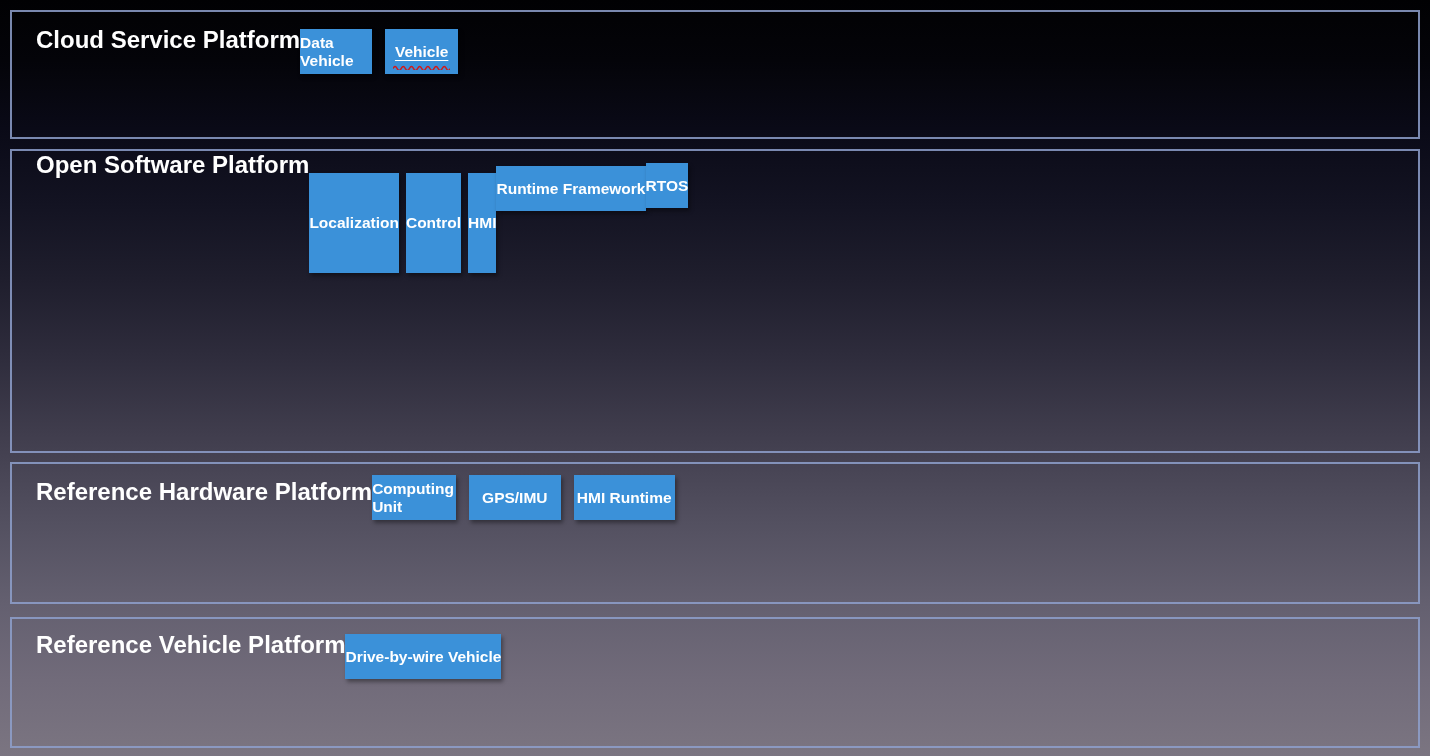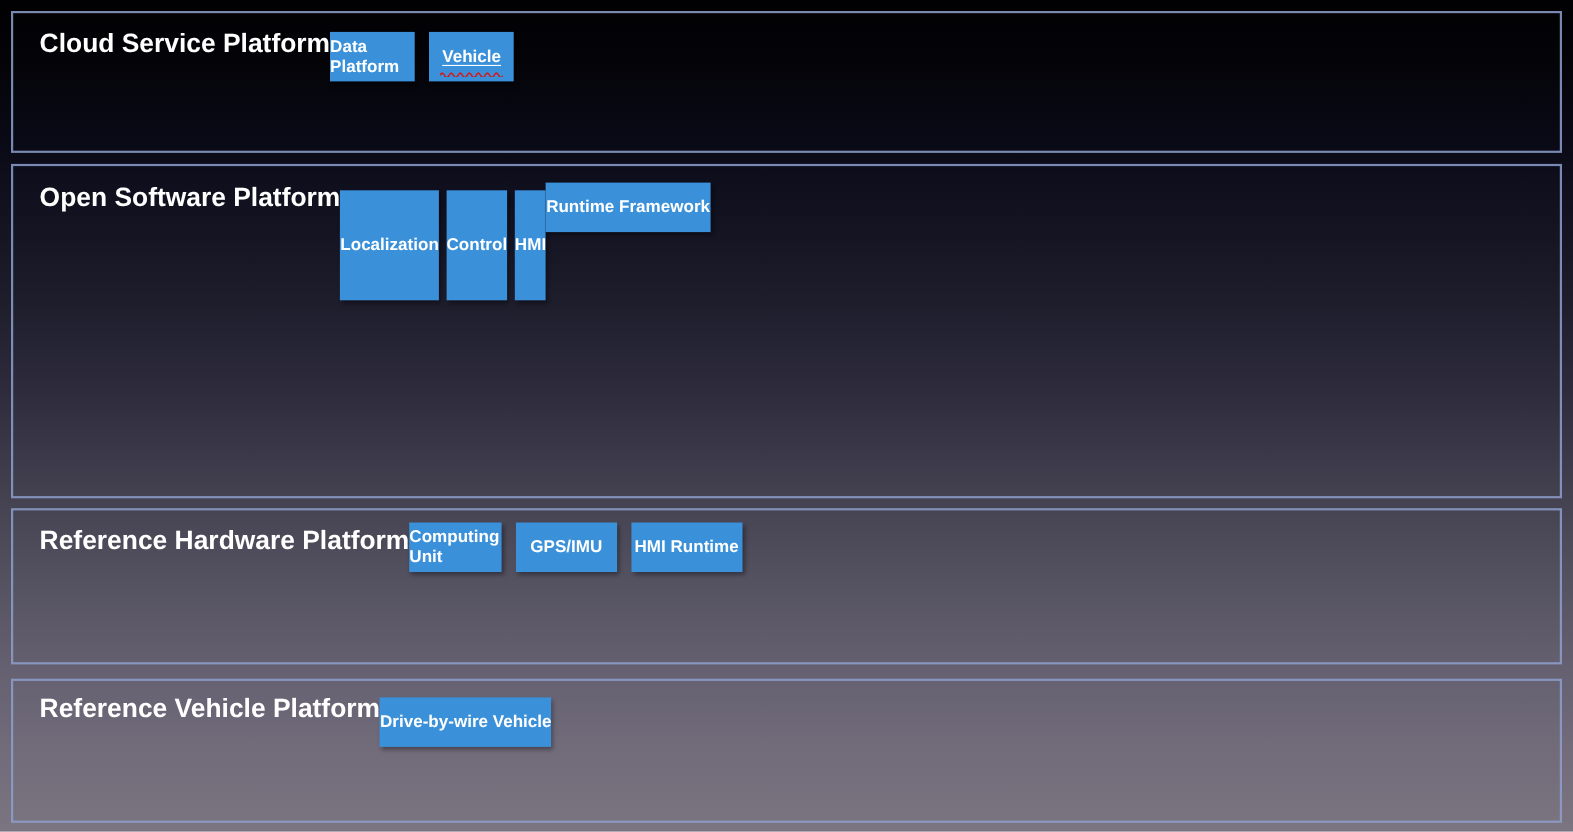--- a/index.html
+++ b/index.html
@@ -40,21 +40,21 @@
   .s4 { height: 131px; }
   .section-title {
     color: #ffffff;
     font-size: 24px;
     font-weight: bold;
     line-height: 28px;
     text-align: center;
     flex: 0 0 auto;
   }
   .s1 .section-title { margin-top: 14px; }
-  .s2 .section-title { margin-top: 15px; }
+  .s2 .section-title { }
   .s3 .section-title { margin-top: 14px; }
   .s4 .section-title { margin-top: 12px; }
   .box-row {
     display: flex;
     flex: 0 0 auto;
   }
   .s1 .box-row { margin-top: 17px; gap: 13px; }
   .s2 .box-row-main { margin-top: 22px; gap: 7px; }
   .s2 .full-row-1 { margin-top: 15px; text-align: center; }
   .s2 .full-row-2 { margin-top: 12px; }
@@ -99,21 +99,21 @@
 </style>
 </head>
 <body>
 
 <div class="page">
 
   <div class="section s1">
     <div class="section-title">Cloud Service Platform</div>
     <div class="box-row">
       <div class="box">
-        <span>Data Platform</span>
+        <span>Data Vehicle</span>
       </div>
       <div class="box">
         <span class="dueros">
           <span>Vehicle</span>
           <svg class="wave" viewBox="0 0 70 5" preserveAspectRatio="none">
             <path d="M0,3.5 Q2.5,-0.5 5,3.5 T10,3.5 T15,3.5 T20,3.5 T25,3.5 T30,3.5 T35,3.5 T40,3.5 T45,3.5 T50,3.5 T55,3.5 T60,3.5 T65,3.5 T70,3.5" fill="none" stroke="#d21a1a" stroke-width="1.6"></path>
           </svg>
         </span>
       </div>
     </div>
@@ -128,20 +128,25 @@
       <div class="box tall w-ctl">
         <span>Control</span>
       </div>
       <div class="box tall w-hmi">
         <span>HMI</span>
       </div>
     </div>
     <div class="box-row full-row-1">
       <div class="box full">
         <span>Runtime Framework</span>
+      </div>
+    </div>
+    <div class="box-row full-row-2">
+      <div class="box full">
+        <span>RTOS</span>
       </div>
     </div>
   </div>
 
   <div class="section s3">
     <div class="section-title">Reference Hardware Platform</div>
     <div class="box-row">
       <div class="box w-cu">
         <span>Computing Unit</span>
       </div>

